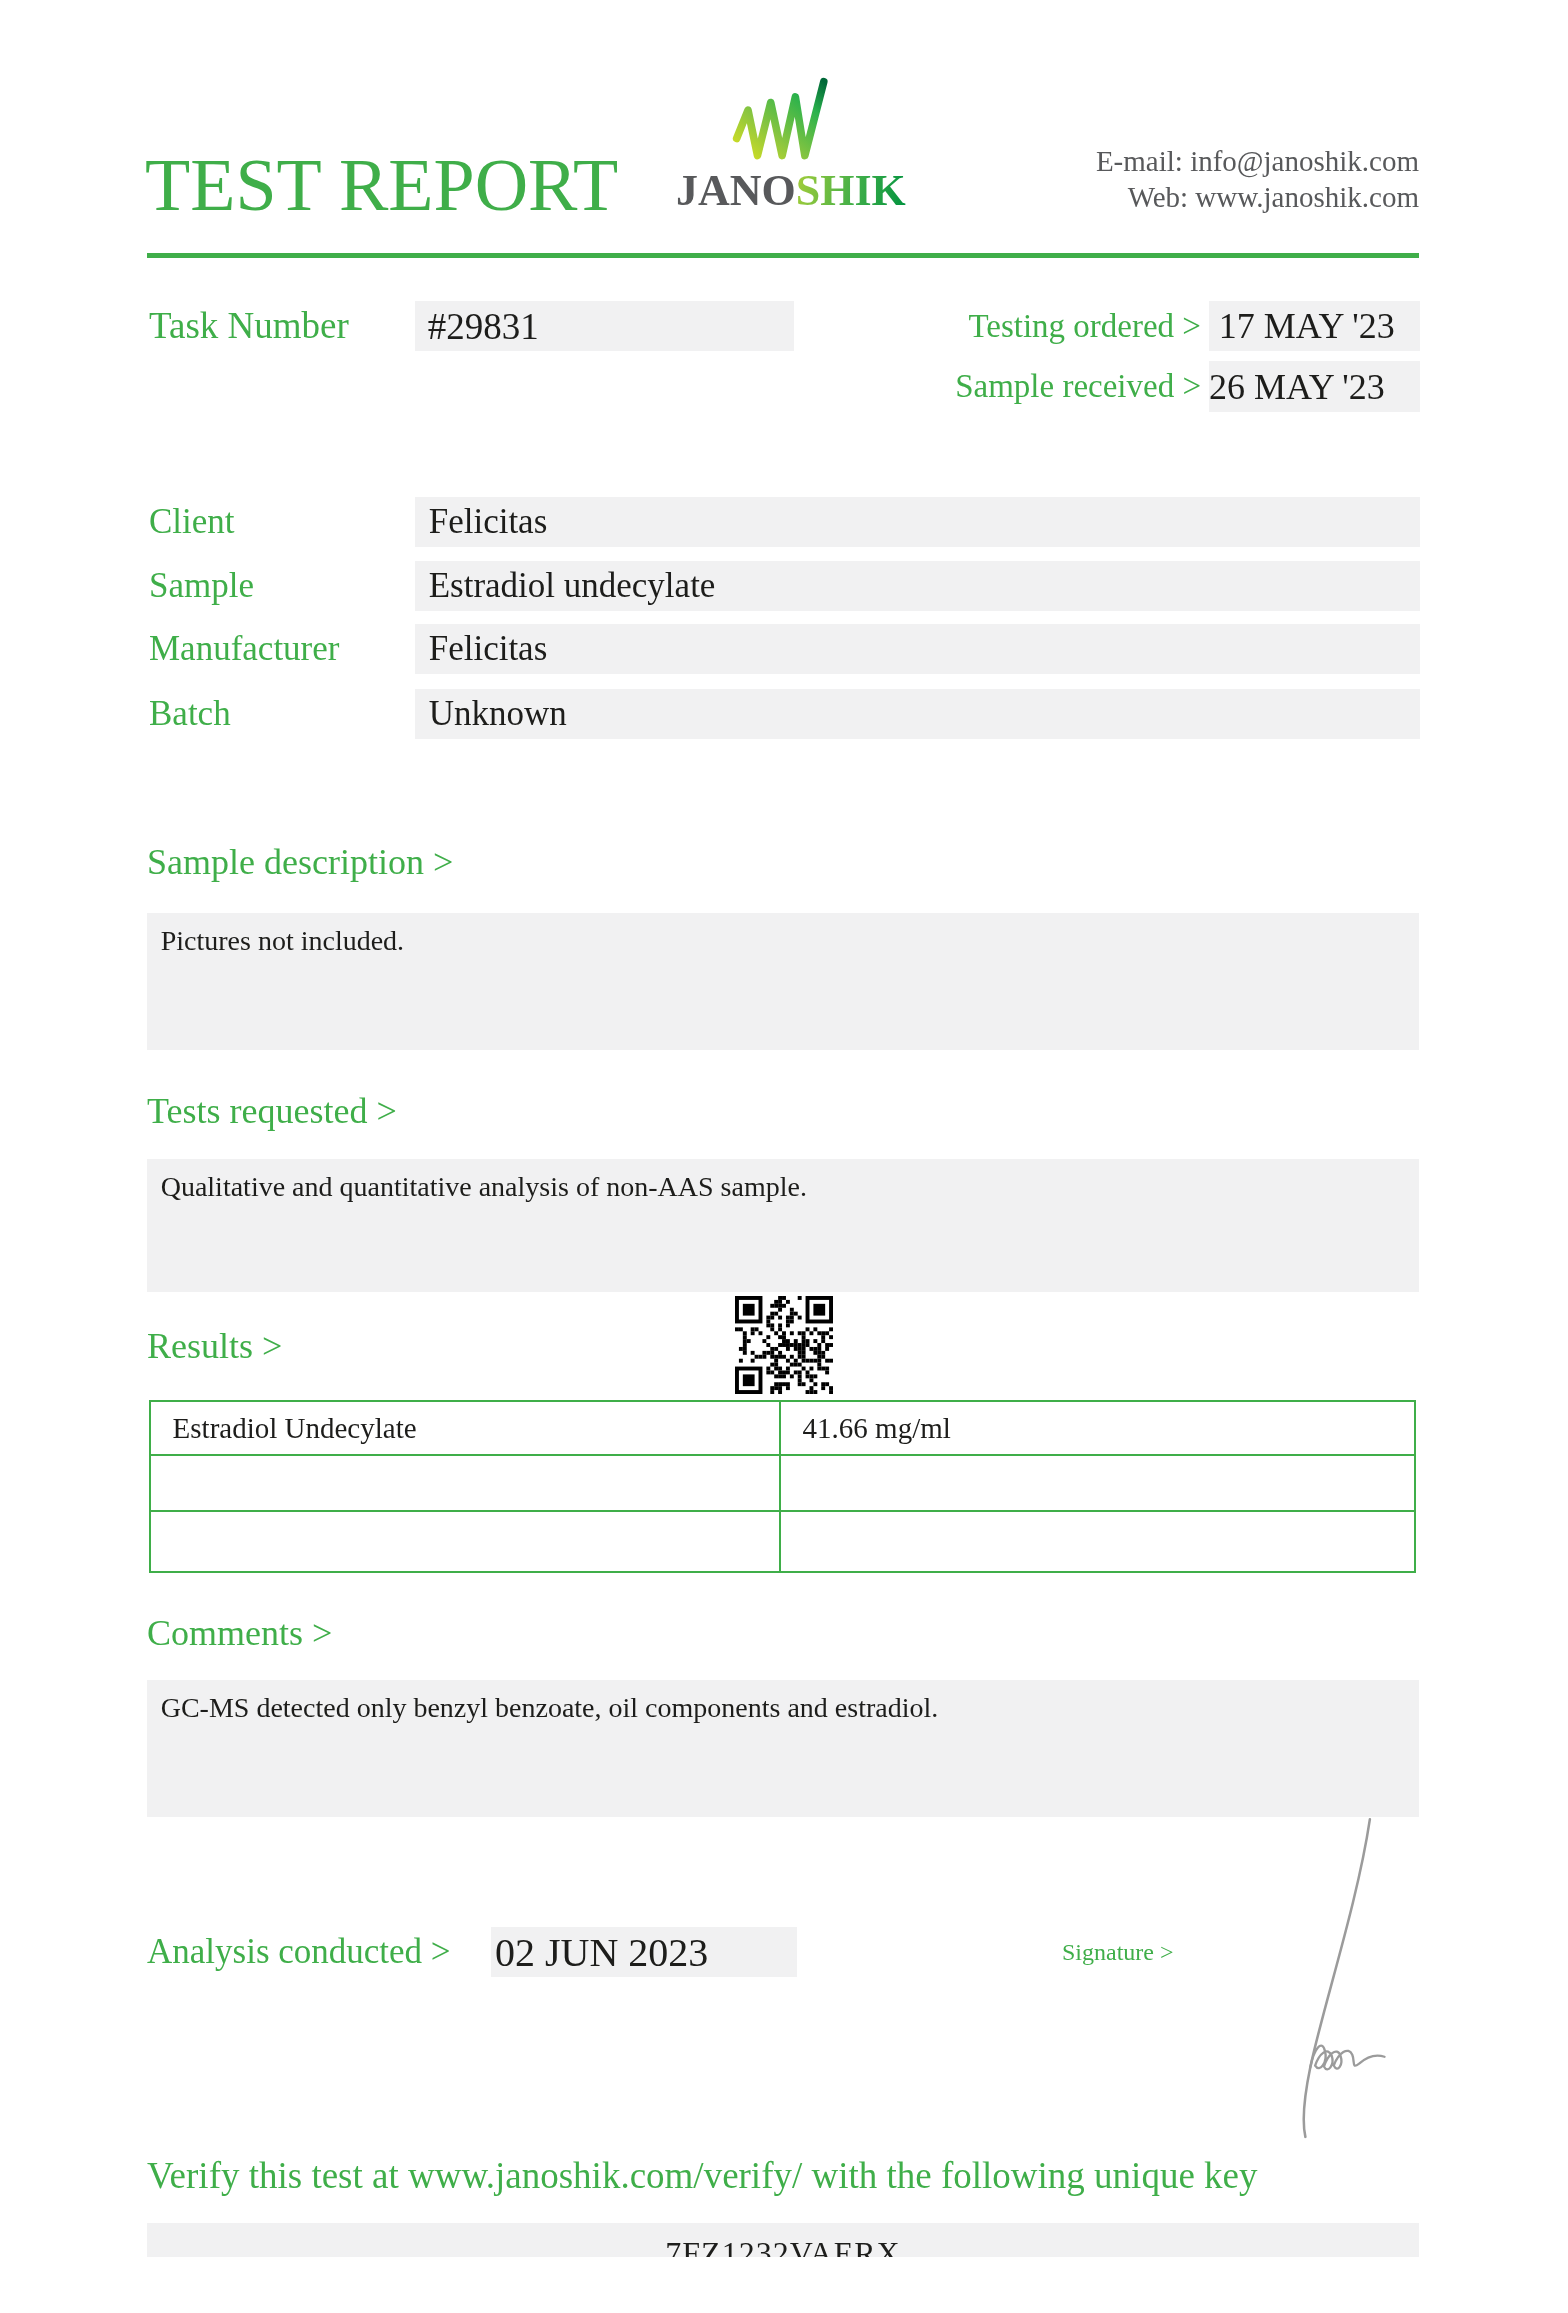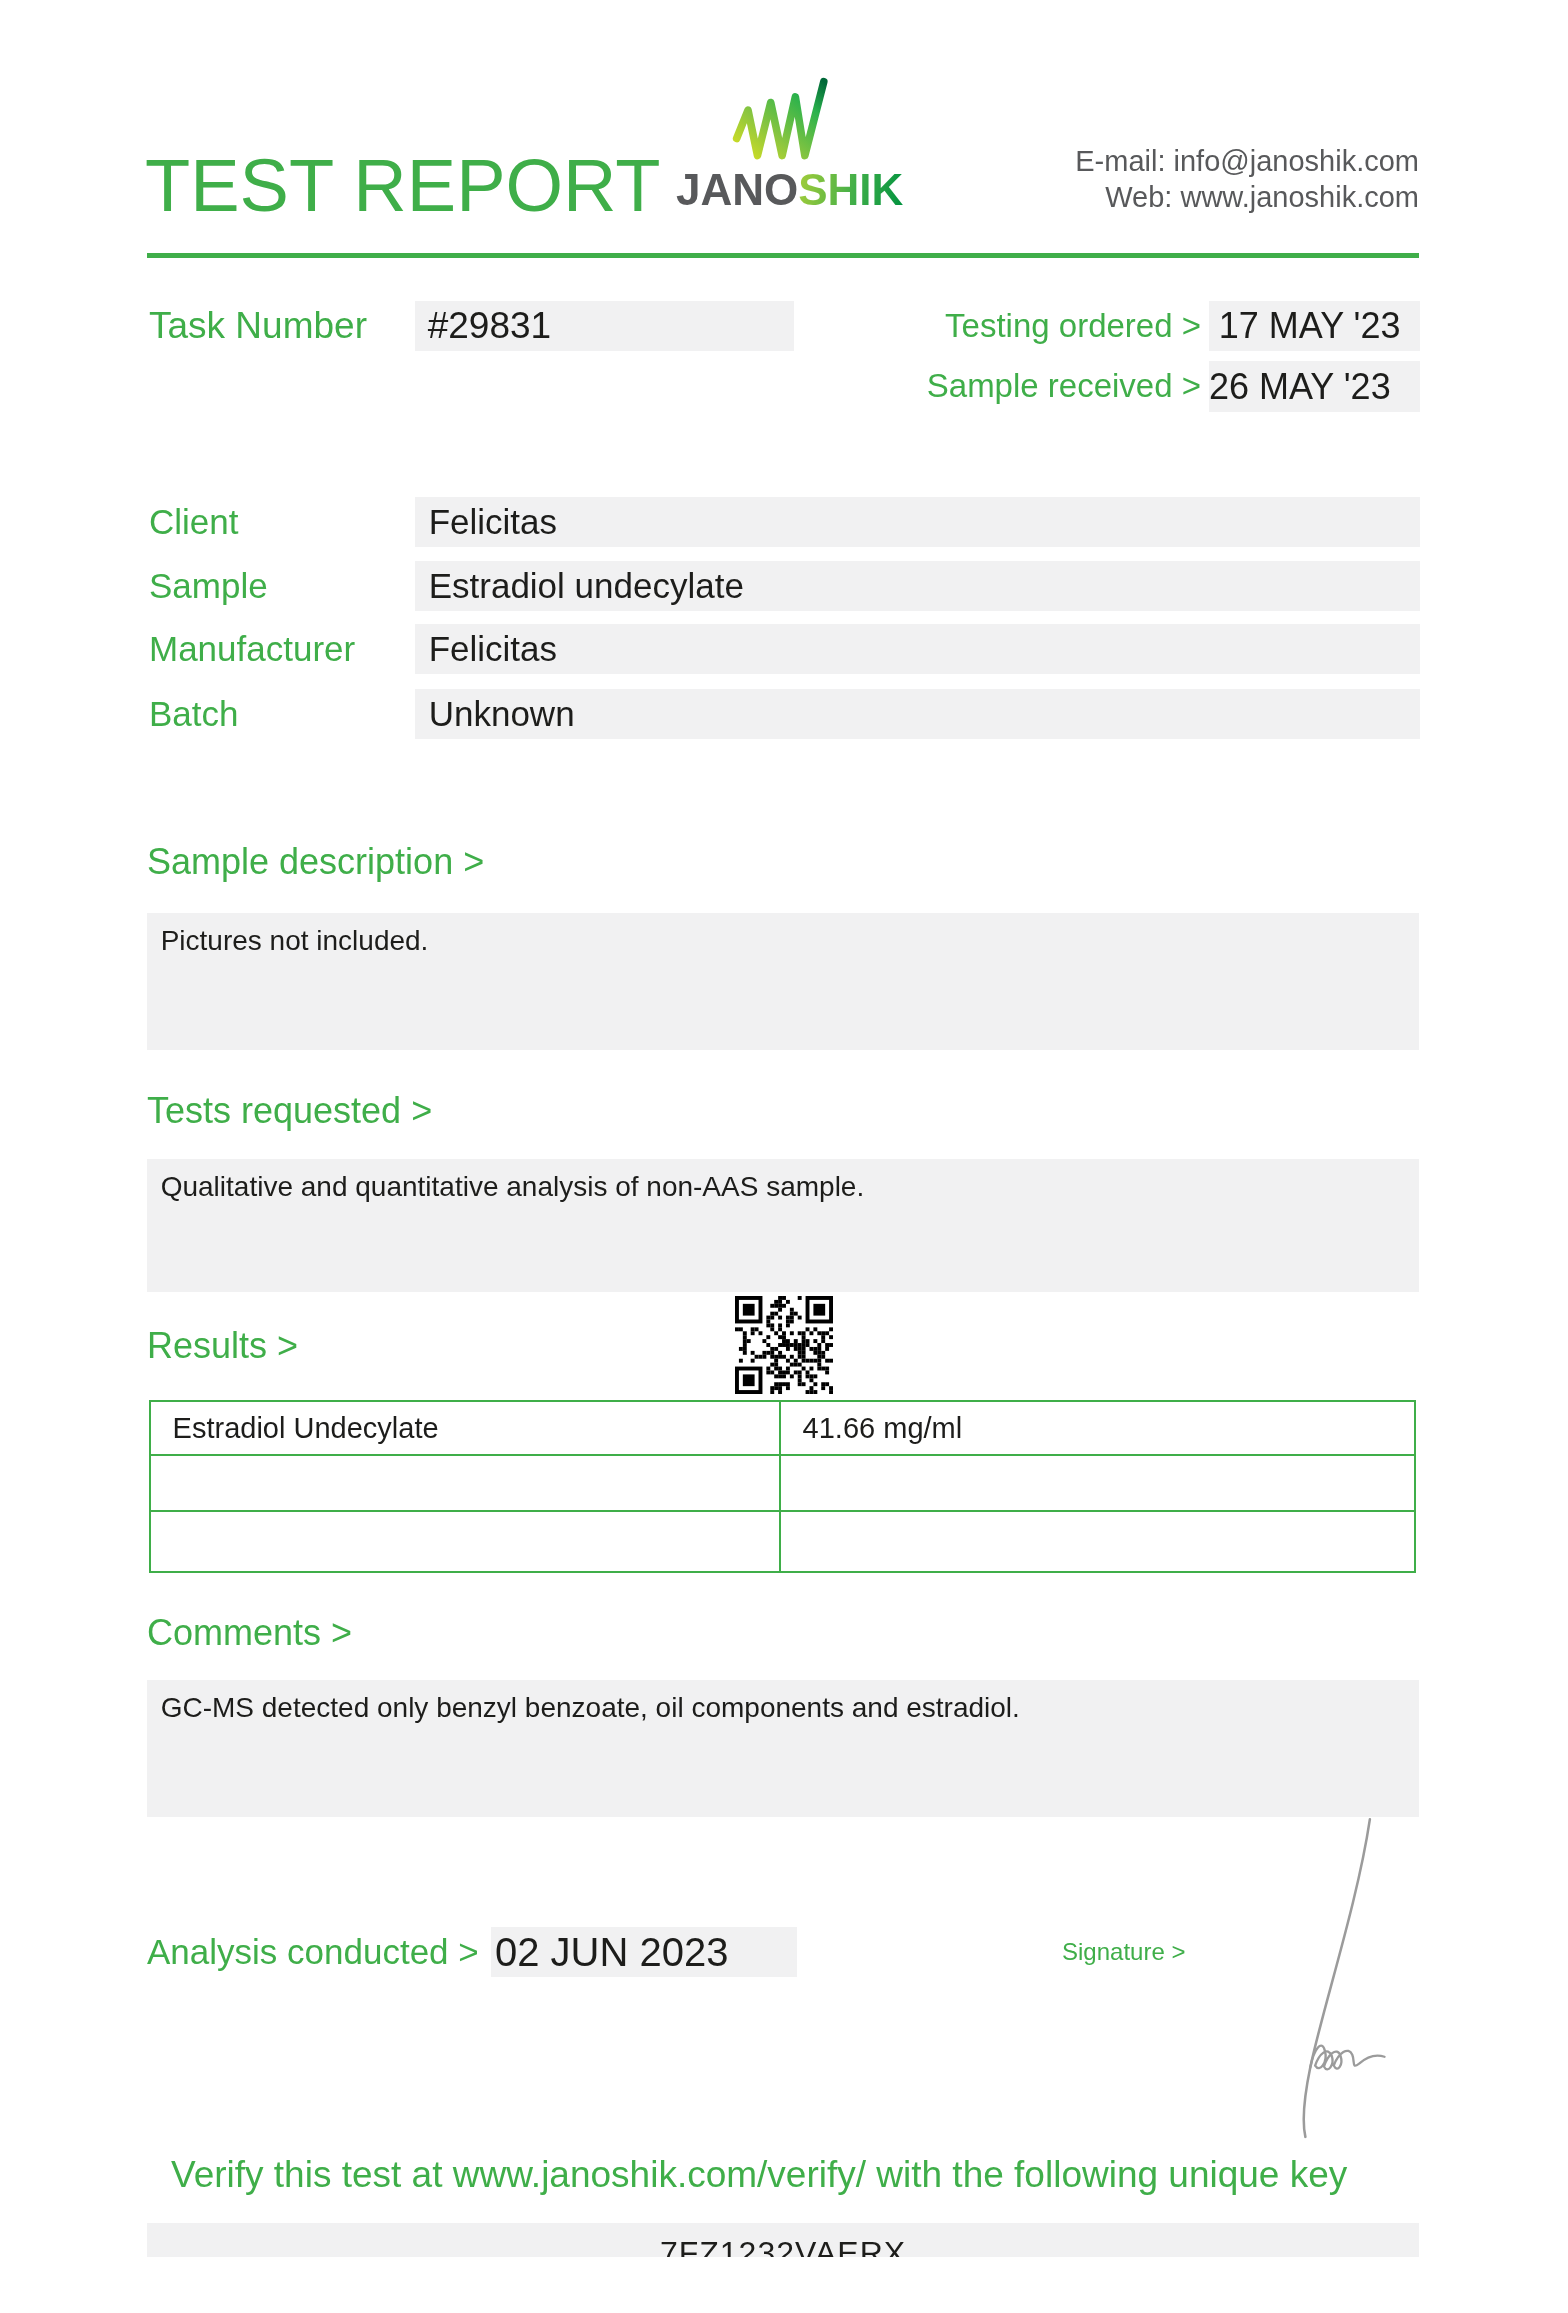--- a/index.html
+++ b/index.html
@@ -6,21 +6,21 @@
   :root{
     --green:#3fae49;
     --gray:#58595b;
     --dark:#1d1d1b;
     --boxbg:#f1f1f2;
   }
   .page{
     position:relative;
     width:1568px;height:2257px;
     background:#fff;
-    font-family:Liberation Sans, sans-serif;
+    font-family:Liberation Serif, serif;
     overflow:hidden;
   }
   .abs{position:absolute;}
   .green-label{color:var(--green);}
   .gbox{
     background:var(--boxbg);
     display:flex;align-items:center;
     box-sizing:border-box;
     color:var(--dark);
   }
@@ -107,21 +107,20 @@
   .signature-svg{left:1279px;top:1811px;width:127px;height:343px;}
 
   .analysis-label{left:147px;top:1927px;height:50px;line-height:50px;font-size:35px;}
   .analysis-box{left:491px;top:1927px;width:306px;height:50px;padding-left:4px;font-size:40px;}
   .signature-label{left:1062px;top:1927px;height:50px;line-height:50px;font-size:24px;}
 
   .verify-line{
     left:147px;top:2154px;width:1272px;
     font-size:37px;color:var(--green);
     white-space:nowrap;
-    margin-left:24px;
   }
   .key-box{
     left:147px;top:2223px;width:1272px;height:61px;
     justify-content:center;
     font-size:32px;letter-spacing:1px;
   }
 </style>
 </head>
 <body>
 

